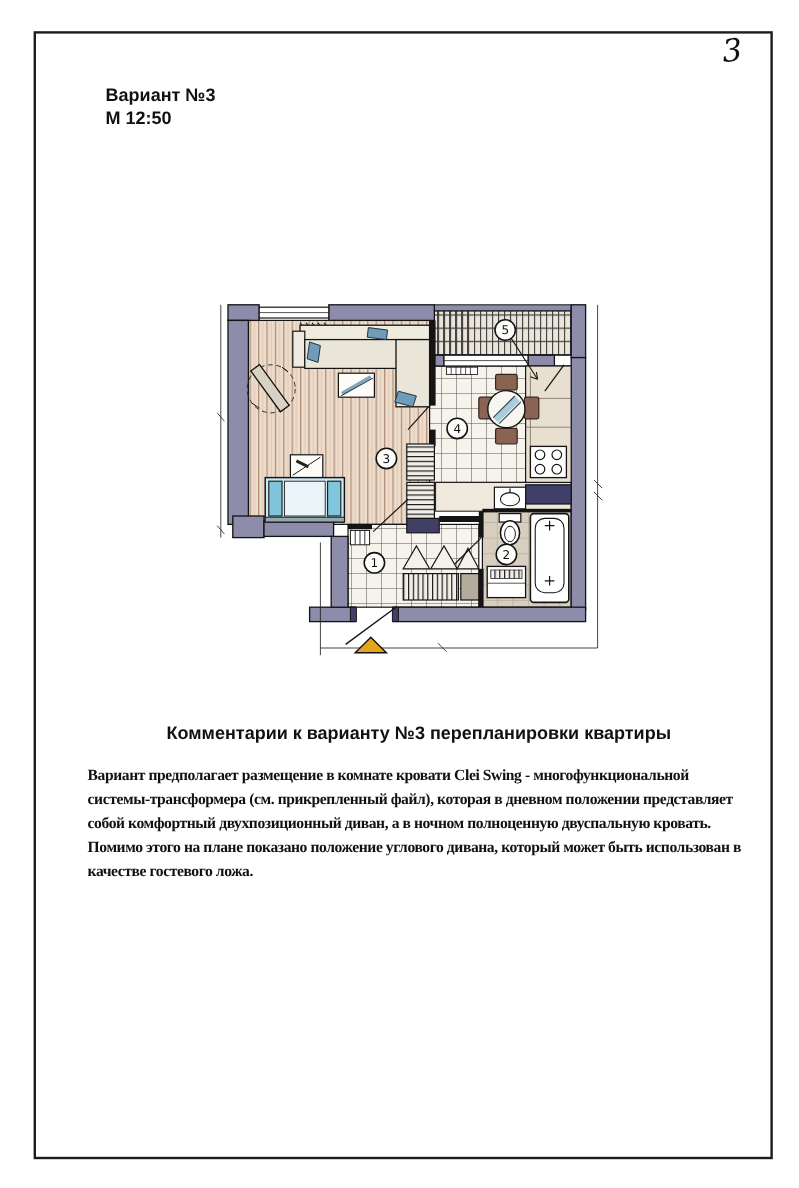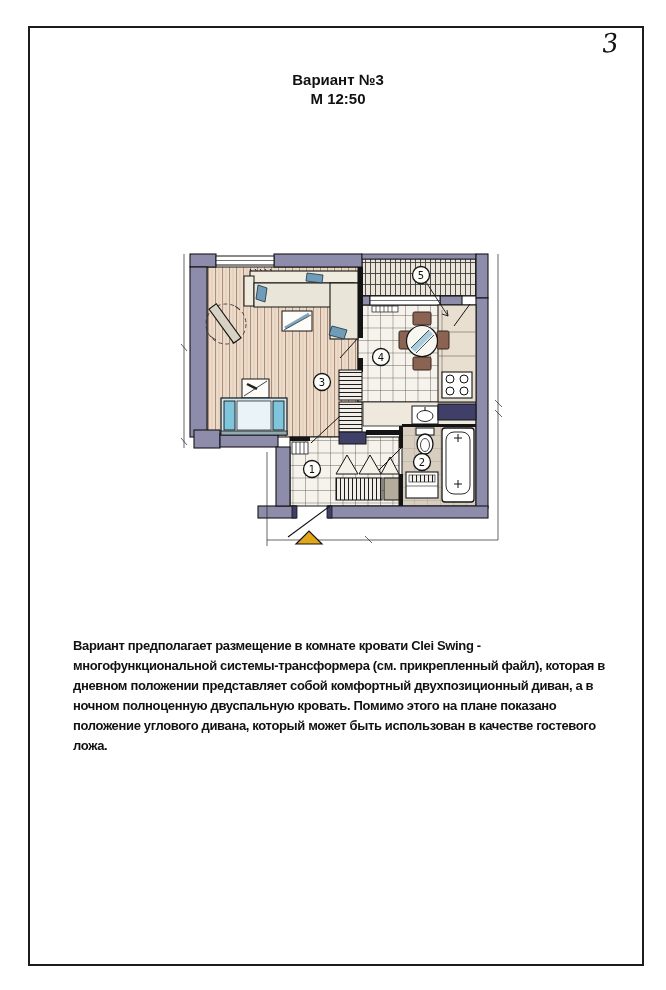--- a/index.html
+++ b/index.html
@@ -2,28 +2,28 @@
 <html><head>
 <meta charset="utf-8">
 <style>
   html,body{margin:0;padding:0;background:#ffffff;}
   .page{position:relative;width:666px;height:990px;background:#ffffff;overflow:hidden;
         font-family:"Liberation Sans",sans-serif;color:#111;}
   .frame{position:absolute;left:28px;top:26px;width:612px;height:936px;
          border:2px solid #1c1c1c;}
   .pagenum{position:absolute;left:602px;top:28px;font-family:"DejaVu Serif",serif;
            font-style:italic;font-size:26px;font-weight:400;transform:rotate(-5deg);}
-  .title{position:absolute;left:88px;top:70px;width:500px;text-align:center;
+  .title{position:absolute;left:88px;top:70px;width:500px;text-align:left;
          font-size:15px;font-weight:700;line-height:19px;}
   .plan{position:absolute;left:180px;top:240px;width:322px;height:312px;}
   .comments-heading{position:absolute;left:99px;top:603px;width:500px;text-align:center;
          font-size:15px;font-weight:700;}
   .comments-body{position:absolute;left:73px;top:636px;width:552px;
          font-size:13px;font-weight:700;line-height:20px;letter-spacing:-0.35px;}
-  .comments-body p{margin:0 0 13px 0;}
+  .comments-body p{margin:0 0 13px 0;font-family:Liberation Serif, serif;}
 </style>
 </head>
 <body>
 
 <div class="page">
 
   <div class="frame"></div>
 
   <div class="pagenum">3</div>
 
@@ -249,18 +249,19 @@
         <circle cx="201" cy="117" r="8.5" fill="#fdfdfa" stroke="#141414" stroke-width="1.3"></circle>
         <text x="201" y="120.5">4</text>
       </g>
       <g>
         <circle cx="241" cy="35" r="8.5" fill="#fdfdfa" stroke="#141414" stroke-width="1.3"></circle>
         <text x="241" y="38.5">5</text>
       </g>
     </g>
   </svg>
 
+  <div class="comments-heading">Комментарии к варианту №3 перепланировки квартиры</div>
 
   <div class="comments-body">
     <p>Вариант предполагает размещение в комнате кровати Clei Swing - многофункциональной системы-трансформера (см. прикрепленный файл), которая в дневном положении представляет собой комфортный двухпозиционный диван, а в ночном полноценную двуспальную кровать. Помимо этого на плане показано положение углового дивана, который может быть использован в качестве гостевого ложа.</p>
   </div>
 
 </div>
 
 </body></html>

